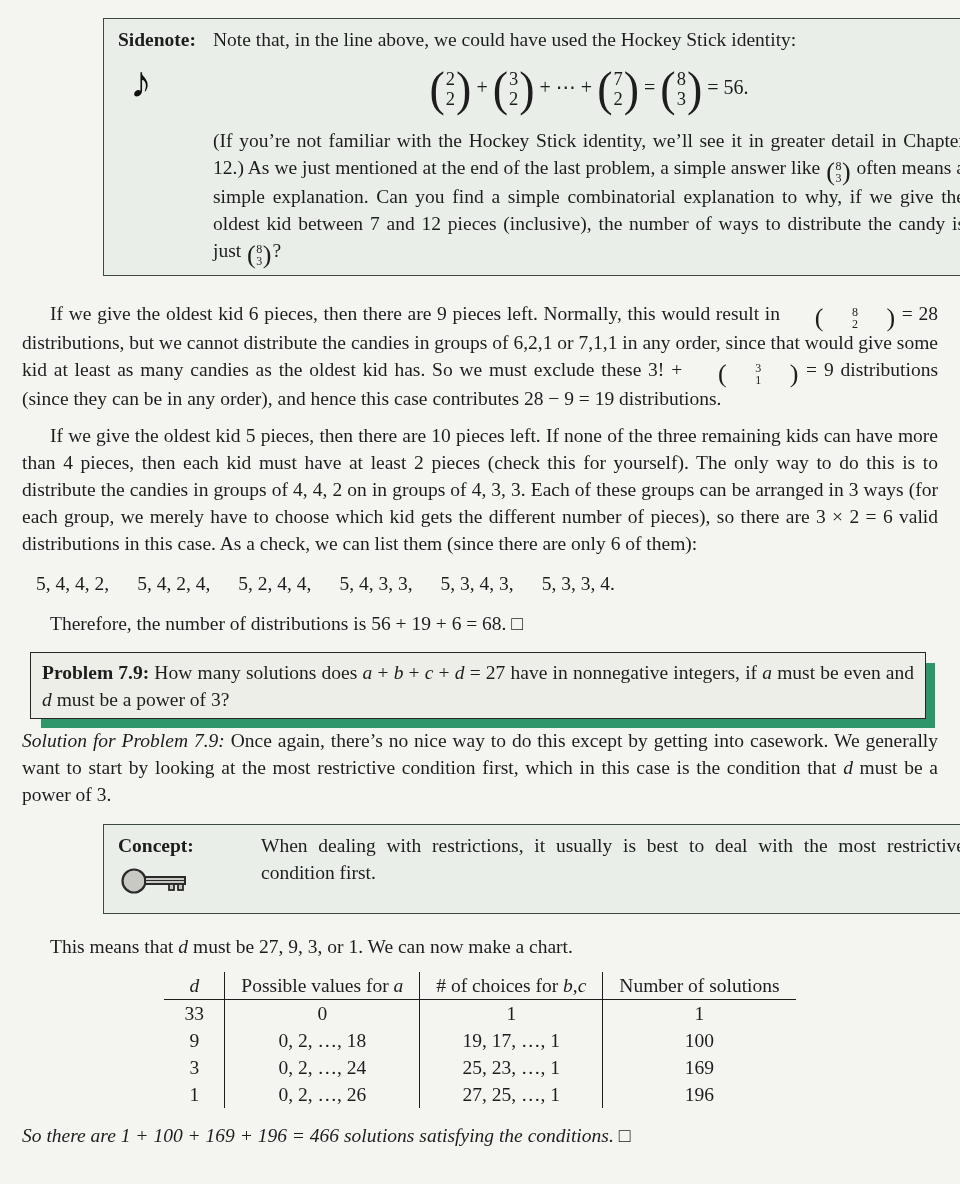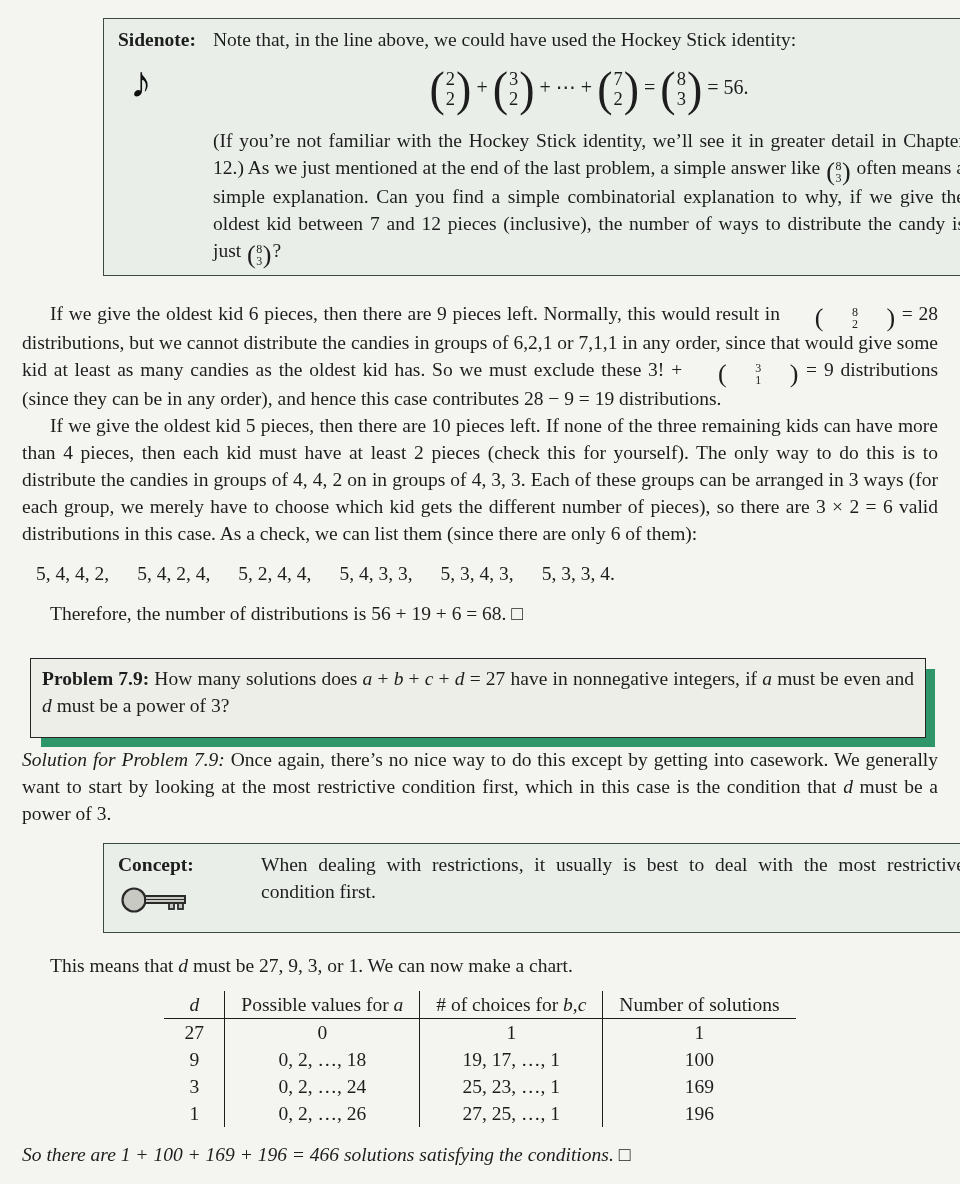--- a/index.html
+++ b/index.html
@@ -57,38 +57,38 @@
   .binom.display .paren{font-size:46px;line-height:0;transform:scaleY(1.05);}
   .binom.display .stack{font-size:18.5px;line-height:1.1;margin:0 1px;}
   .binom.display{height:52px;}
   .binom.inline{height:22px;vertical-align:-6px;margin:0 1px;}
   .binom.inline .paren{font-size:26px;line-height:0;}
   .binom.inline .stack{font-size:12px;line-height:1;margin:0 0.5px;}
 
   
   .para{text-indent:28px;}
   .para-first{margin-top:24px;}
-  .para-next{}
+  .para-next{margin-top:10px;}
 
   .dist-line{
     margin-top:13px;
     text-indent:0;
   }
   .dist-line span{margin:0 14px;}
   .therefore{margin-top:13px;}
 
   
   .problem-box{
-    margin-top:31px;
+    margin-top:15px;
     margin-left:8px;
     width:896px;
     box-sizing:border-box;
     background:#edeee8;
     border:1.6px solid #262626;
-    padding:6px 11px 18px 11px;
+    padding:6px 11px 5px 11px;
     box-shadow:10px 10px 0 -1px #2e9668;
     position:relative;
   }
   .solution{margin-top:8px;}
 
   .concept-box{margin-top:16px;gap:48px;}
   .chart-intro{margin-top:19px;text-indent:28px;}
 
   
   .chart-table{
@@ -226,21 +226,21 @@
     <thead>
       <tr>
         <th class="col-d"><i>d</i></th>
         <th>Possible values for <i>a</i></th>
         <th># of choices for <i>b,c</i></th>
         <th>Number of solutions</th>
       </tr>
     </thead>
     <tbody>
         <tr>
-          <td class="col-d">27</td>
+          <td class="col-d">33</td>
           <td>0</td>
           <td>1</td>
           <td>1</td>
         </tr>
         <tr>
           <td class="col-d">9</td>
           <td>0, 2, …, 18</td>
           <td>19, 17, …, 1</td>
           <td>100</td>
         </tr>

